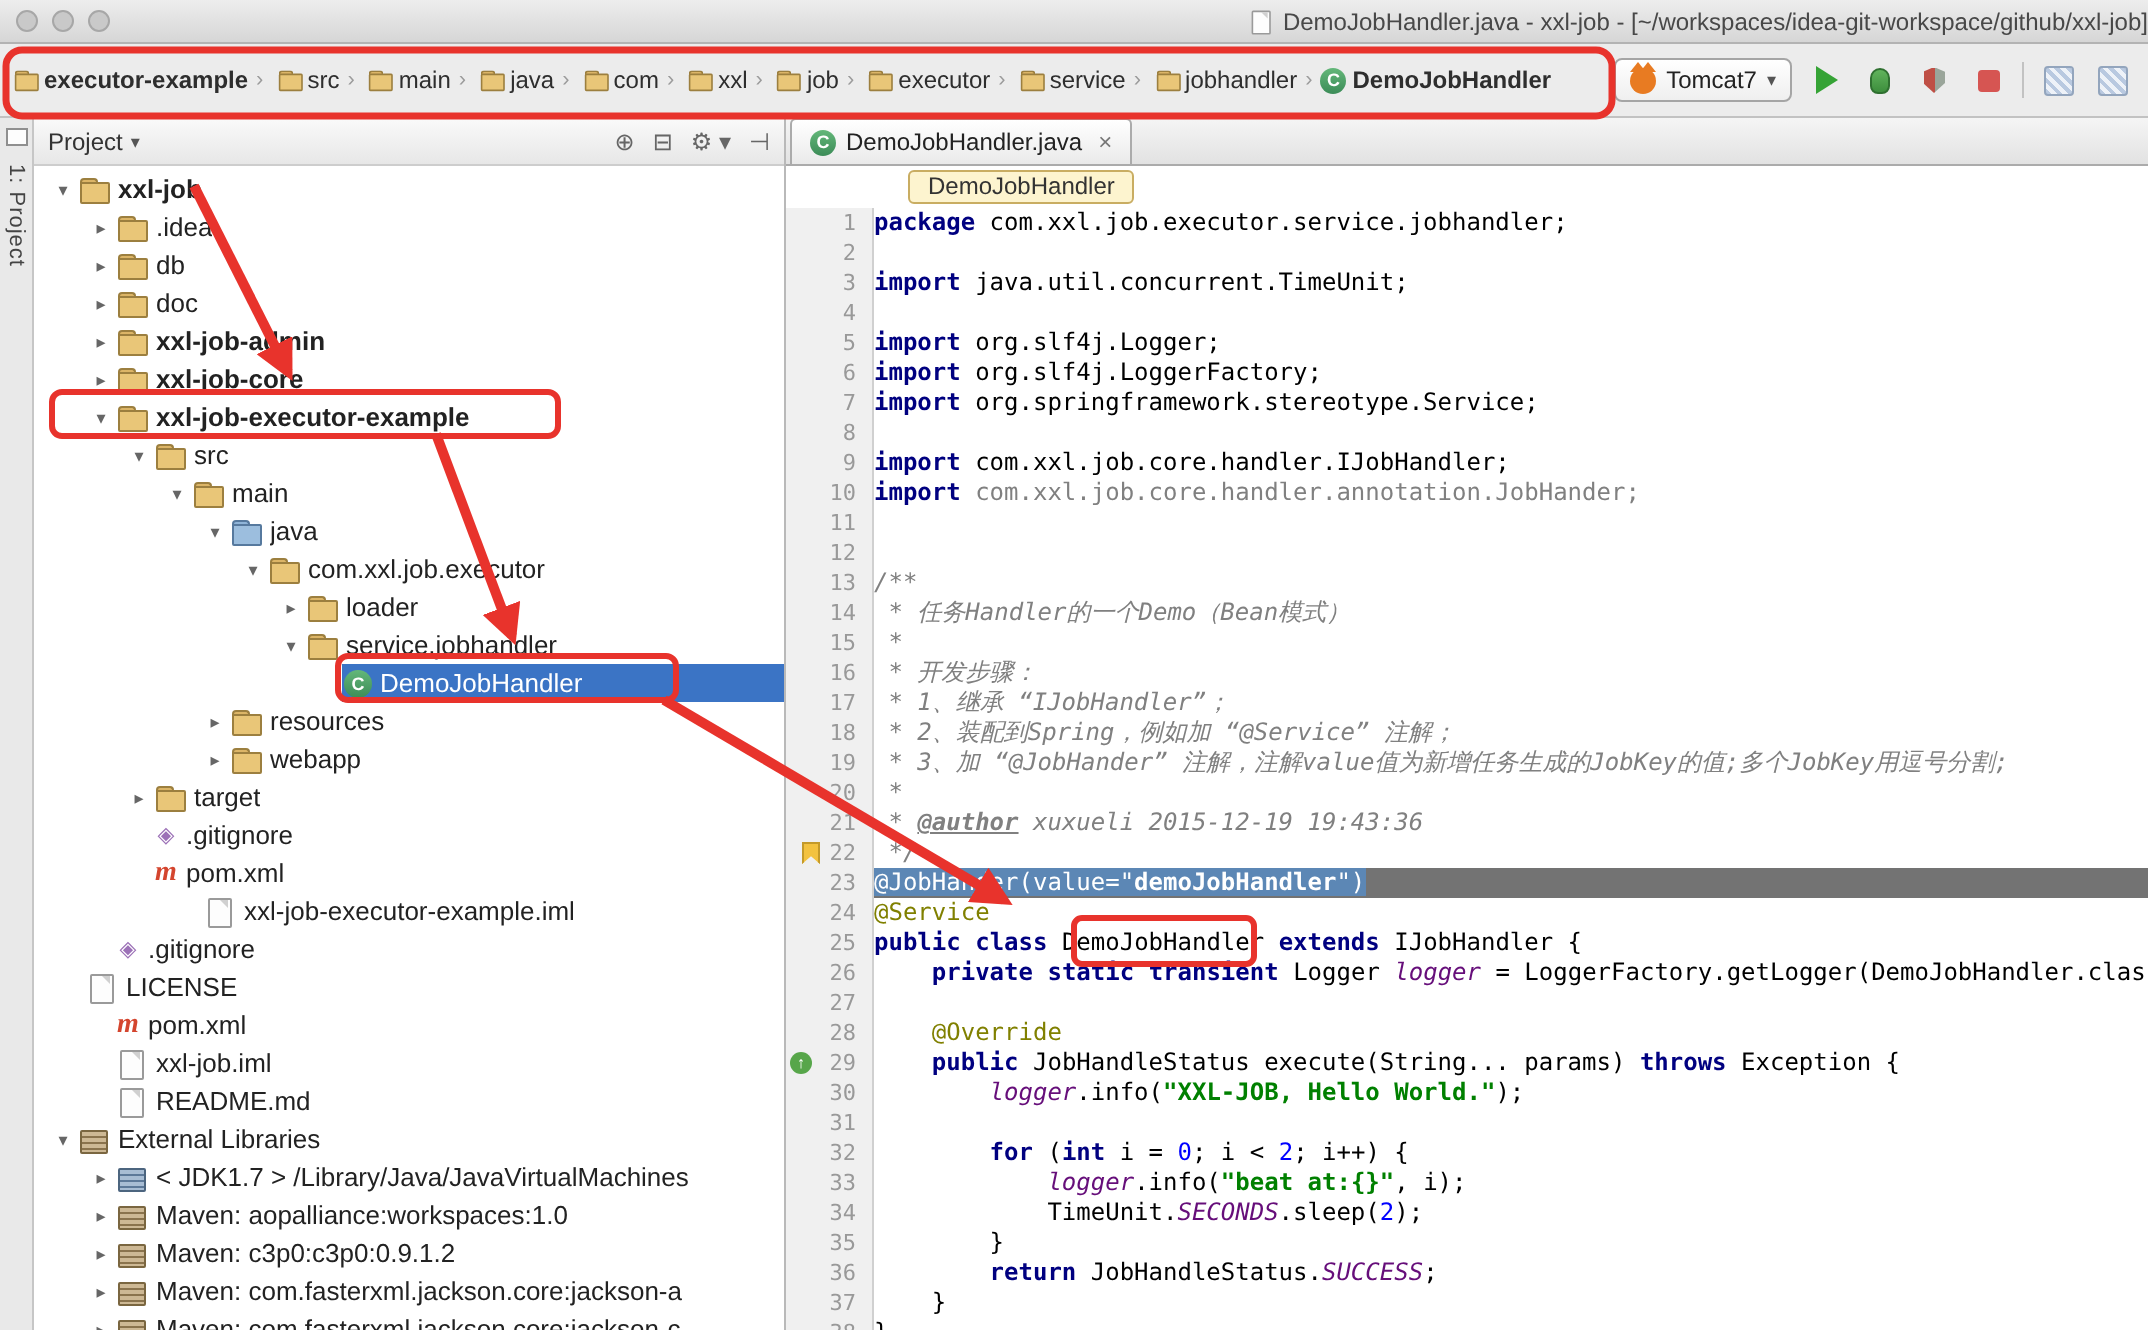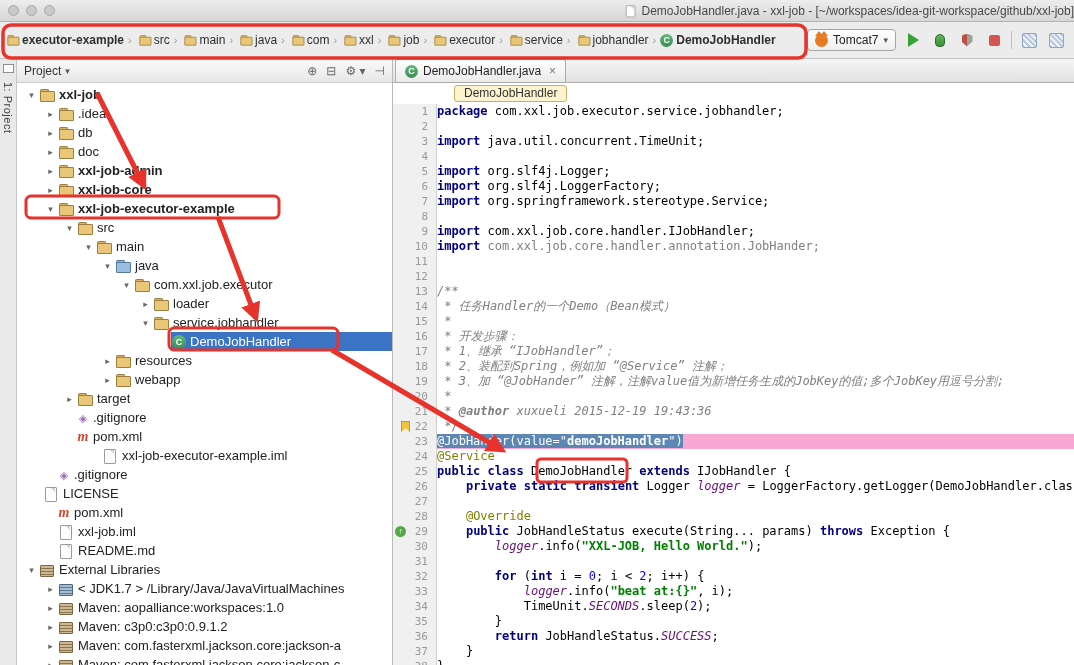--- a/index.html
+++ b/index.html
@@ -69,27 +69,27 @@
 
   
   .editor{flex:1;min-width:0;display:flex;flex-direction:column;background:#fff}
   .tabbar{height:24px;flex:none;background:linear-gradient(#f5f5f5,#e2e2e2);border-bottom:1px solid #ababab;display:flex;align-items:flex-end;padding-left:2px}
   .tab{height:23px;display:flex;align-items:center;gap:5px;padding:0 9px;background:linear-gradient(#ffffff,#eaeaea);border:1px solid #ababab;border-bottom:none;border-radius:3px 3px 0 0;font-size:12px;color:#222}
   .tab-close{color:#777;font-size:12px;margin-left:3px}
   .chipbar{height:21px;flex:none;display:flex;align-items:center;padding-left:61px;background:#fff}
   .chip{border:1px solid #c9ad62;background:#fdf4cf;border-radius:3px;padding:0 9px;font-size:12px;height:17px;line-height:15px;color:#333}
   .codewrap{flex:1;overflow:hidden;font-family:"DejaVu Sans Mono","DejaVu Sans",monospace;font-size:12px}
   .cl{display:flex;height:15px;line-height:15px}
-  .cl.caret{background:#f9a8d4}
+  .cl.caret{background:#737373}
   .gut{width:44px;flex:none;background:#f0f0f0;border-right:1px solid #d0d0d0;color:#999;font-size:11px;text-align:right;padding-right:8px;position:relative;font-family:"DejaVu Sans Mono",monospace}
   .src{flex:1;white-space:pre;min-width:0;overflow:hidden;padding-left:0;color:#000}
   .src .k{color:#000080;font-weight:bold}
   .src .s{color:#008000;font-weight:bold}
   .src .c{color:#808080;font-style:italic}
-  .src .ct{color:#808080;font-style:italic;font-weight:bold;}
+  .src .ct{color:#808080;font-style:italic;font-weight:bold;text-decoration:underline}
   .src .a{color:#808000}
   .src .n{color:#0000ff}
   .src .f{color:#660e7a;font-style:italic}
   .src .g{color:#808080}
   .src .sel{background:#5c87b5;color:#fff}
   .src .selb{background:#5c87b5;color:#fff;font-weight:bold}
   .gmark{position:absolute;left:2px;top:2px;width:11px;height:11px;border-radius:50%;background:#57a64a;color:#fff;font-size:8px;line-height:11px;text-align:center;font-family:"Liberation Sans",sans-serif}
   .bmark{position:absolute;left:8px;top:2px;width:9px;height:11px;background:#f3c23f;border:1px solid #c49a2a;clip-path:polygon(0 0,100% 0,100% 100%,50% 65%,0 100%)}
 
   

